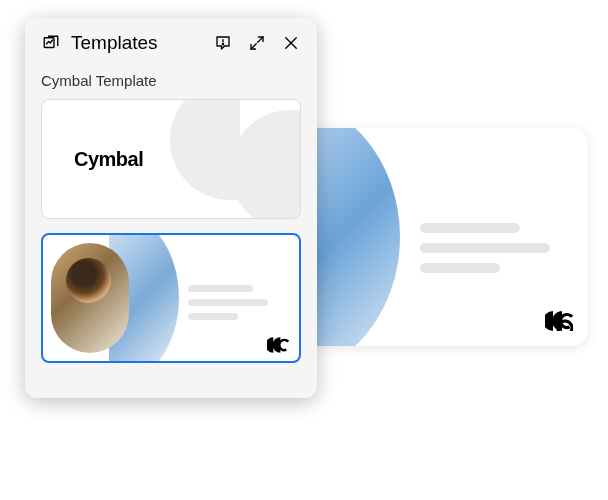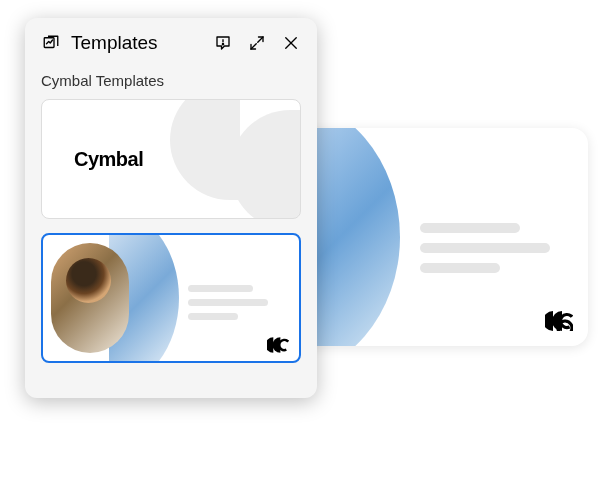--- a/index.html
+++ b/index.html
@@ -173,21 +173,21 @@
         </div>
         <div class="header-icon">
           <svg viewBox="0 0 24 24" fill="none" stroke="#000" stroke-width="1.8" stroke-linecap="round">
             <line x1="5" y1="5" x2="19" y2="19"></line>
             <line x1="19" y1="5" x2="5" y2="19"></line>
           </svg>
         </div>
       </div>
     </div>
 
-    <div class="section-label">Cymbal Templates</div>
+    <div class="section-label">Cymbal Template</div>
 
     <div class="thumb">
       <div class="thumb1-shapes">
         <div class="half h1"></div>
         <div class="half h2"></div>
       </div>
       <div class="thumb1-logo">Cymbal</div>
     </div>
 
     <div class="thumb selected thumb2">

